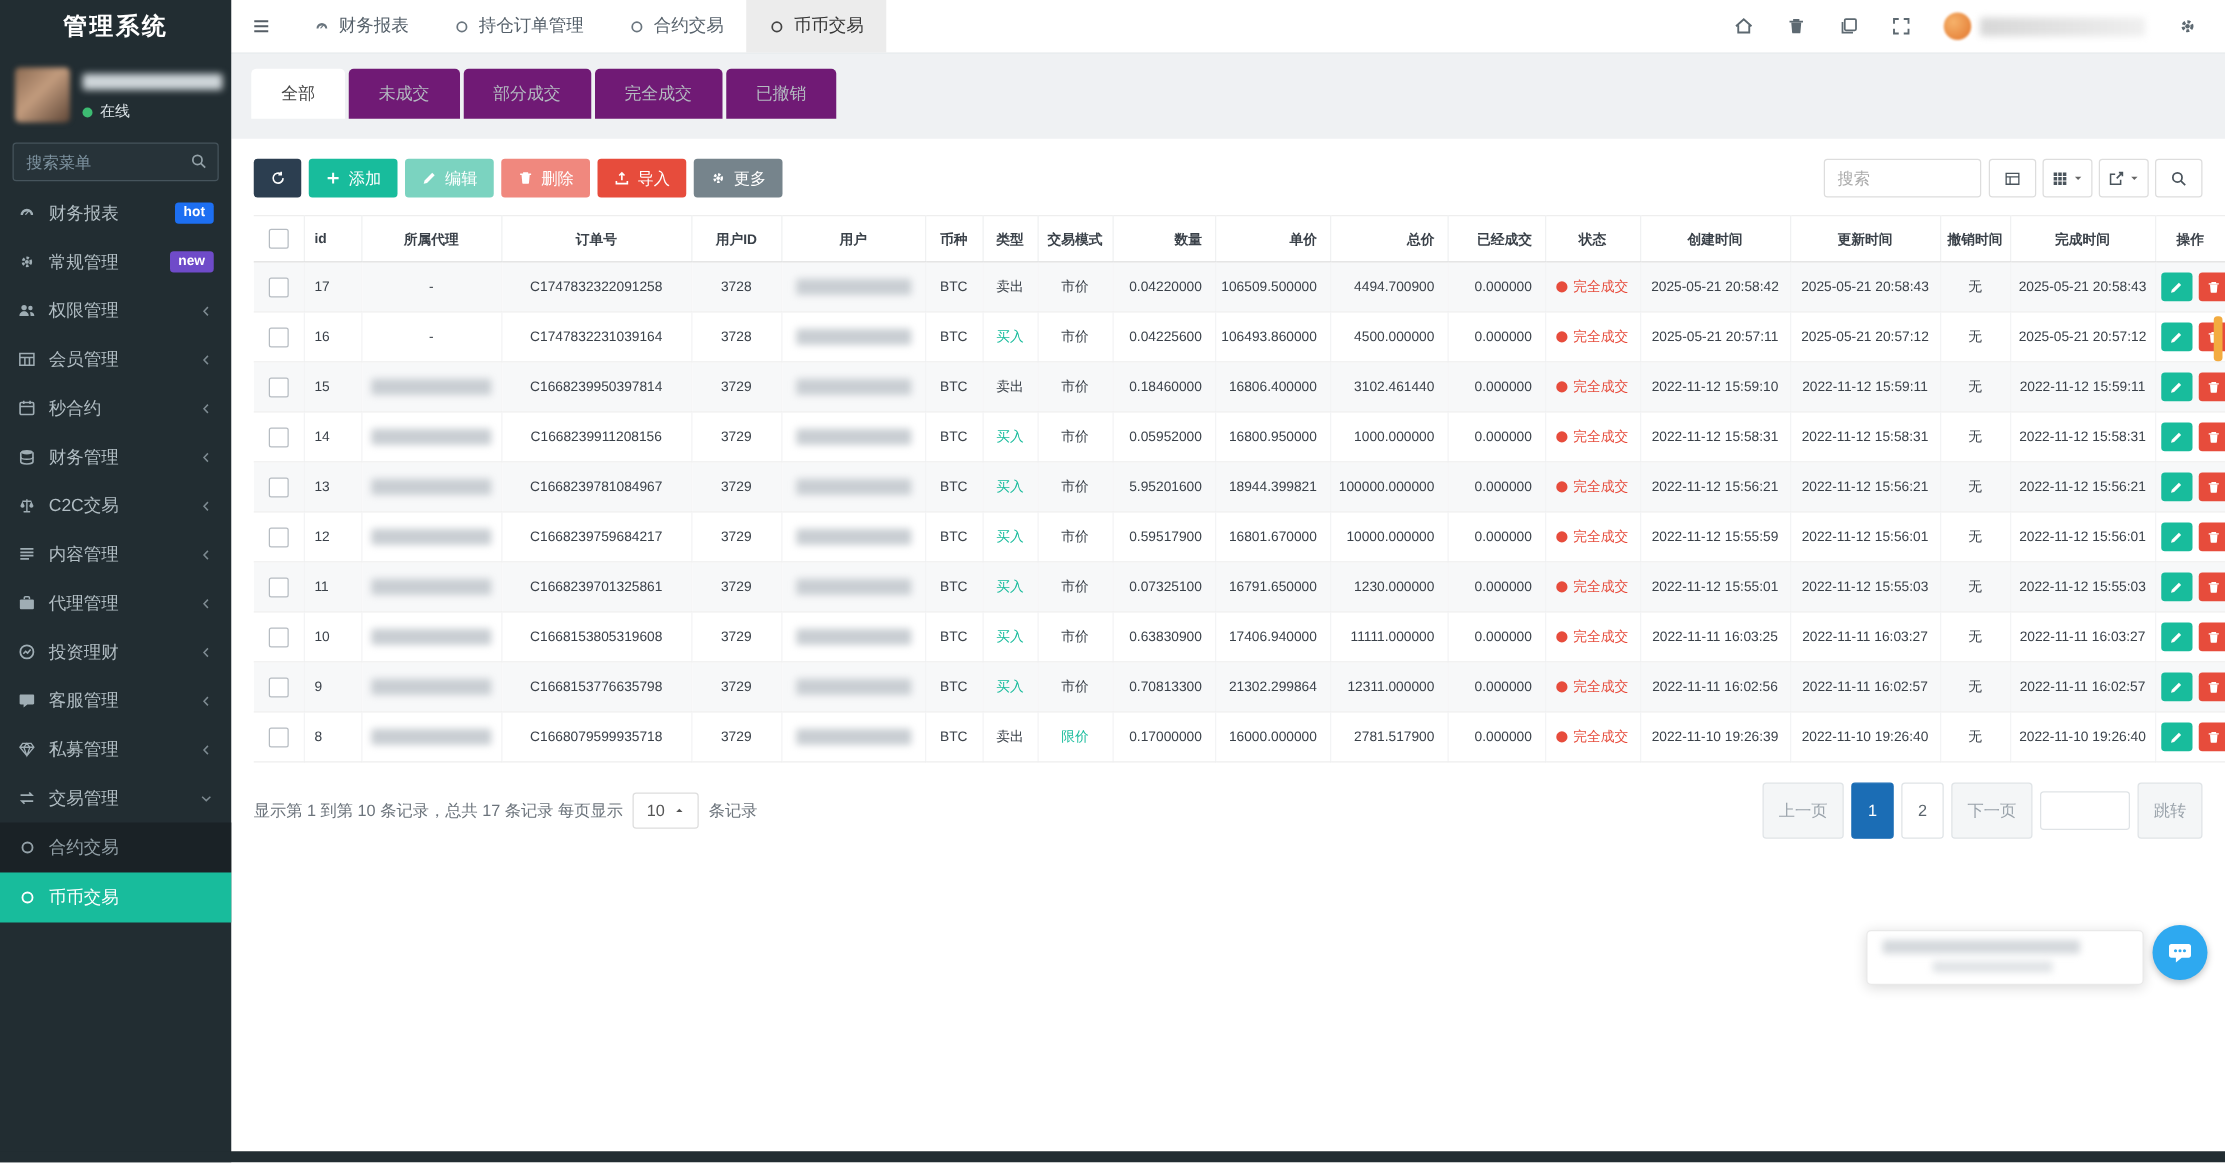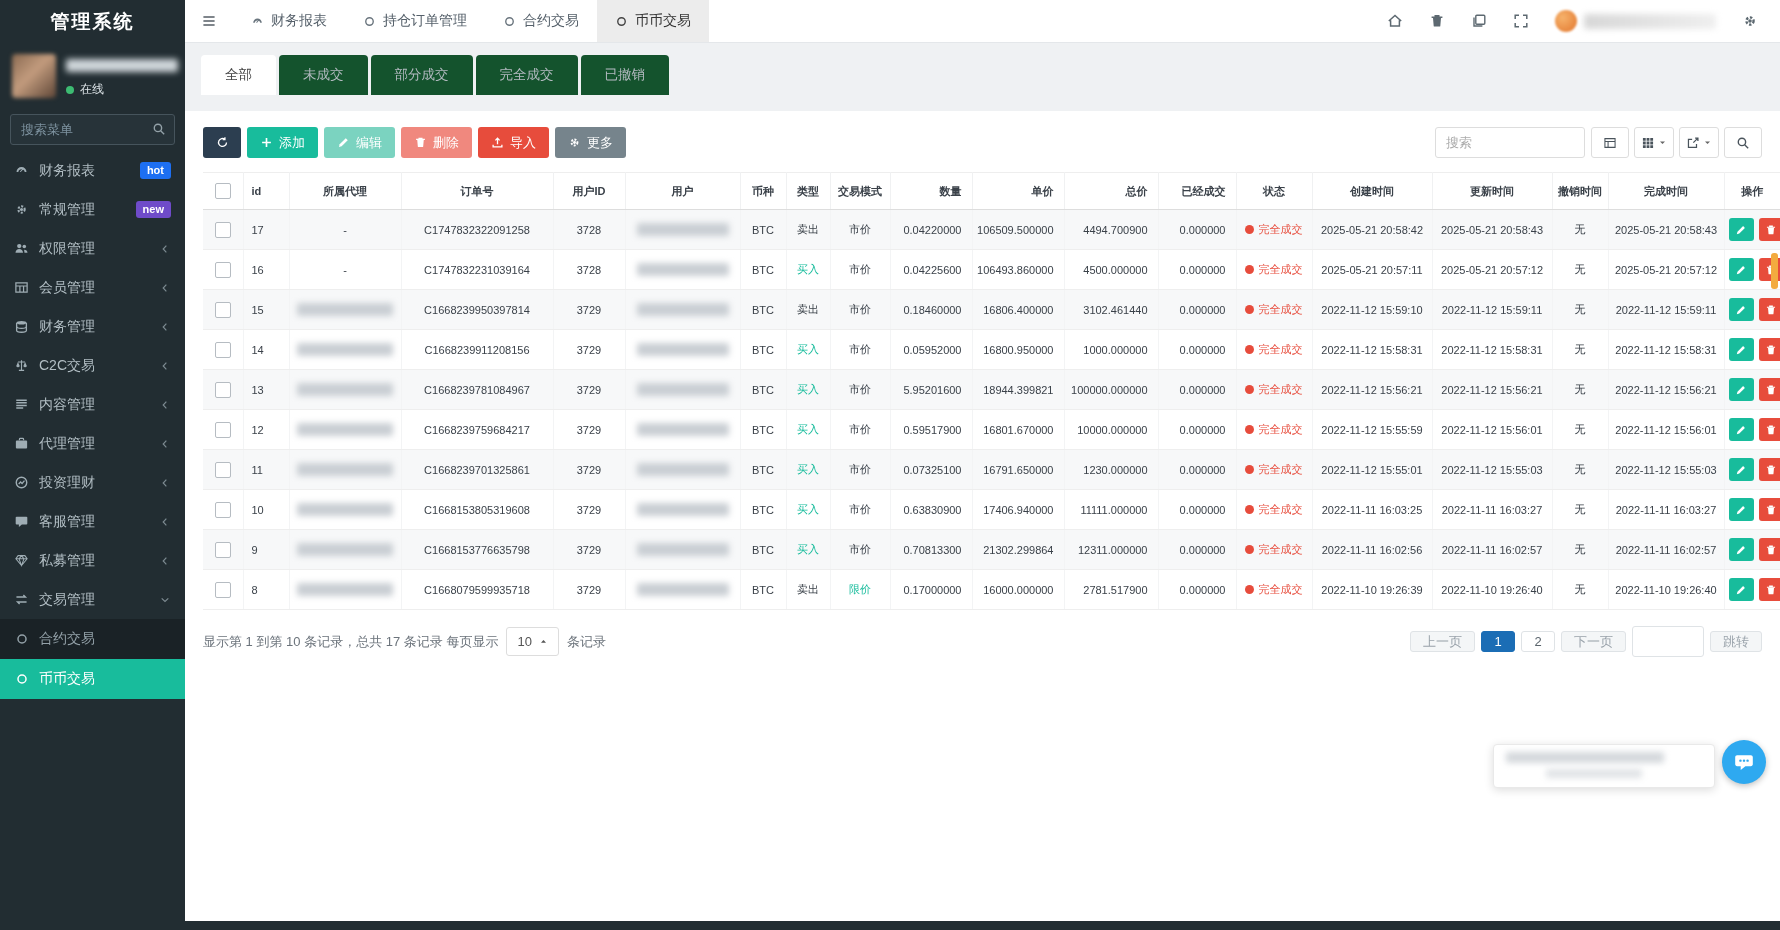--- a/index.html
+++ b/index.html
@@ -44,35 +44,35 @@
   .nav-tab.active .ic{color:#444;}
   .nav-right{margin-left:auto;display:flex;align-items:center;gap:26px;padding-right:22px;color:#5d6971;}
   .nav-ic-btn{display:flex;align-items:center;cursor:pointer;}
   .nav-ic-btn .ic{width:16px;height:16px;}
   .nav-user{display:flex;align-items:center;gap:7px;cursor:pointer;}
   .mini-avatar{width:22px;height:22px;border-radius:50%;background:radial-gradient(circle at 35% 35%,#f6b26b,#e2762d);filter:blur(1px);}
   .nav-name-blur{width:132px;height:15px;background:linear-gradient(90deg,#d7d7d7,#efefef);filter:blur(3px);border-radius:2px;}
   
   .main{position:absolute;left:185px;top:42px;right:0;bottom:9px;background:#fff;overflow:hidden;}
   .tabstrip{background:#eff1f3;padding:13px 16px 16px;display:flex;gap:3px;}
-  .ftab{padding:11px 24px;font-size:13.5px;color:#b3bac0;background:#14532d;border-radius:4px 4px 0 0;cursor:pointer;white-space:nowrap;}
+  .ftab{padding:11px 24px;font-size:13.5px;color:#b3bac0;background:#701a75;border-radius:4px 4px 0 0;cursor:pointer;white-space:nowrap;}
   .ftab.active{background:#fff;color:#444;}
   .panel{padding:16px 18px 0;}
   .toolbar{display:flex;align-items:center;}
   .tb-left{display:flex;align-items:center;gap:6px;}
   .btn{height:31px;display:inline-flex;align-items:center;gap:6px;padding:0 13px;border-radius:3px;color:#fff;font-size:13px;border:none;cursor:pointer;font-family:inherit;white-space:nowrap;}
   .btn .ic{width:13px;height:13px;}
   .btn.dark{background:#2c3e50;width:38px;justify-content:center;padding:0;}
   .btn.green{background:#18bc9c;}
   .btn.teal-light{background:#7bd3c0;}
   .btn.red-light{background:#f0887e;}
   .btn.red{background:#e74c3c;}
   .btn.gray{background:#76848c;}
   .toolbar-right{margin-left:auto;display:flex;align-items:center;gap:6px;}
-  .search-box input{width:150px;height:31px;box-sizing:border-box;border:1px solid #ddd;border-radius:3px;padding:0 10px;font-size:13px;color:#555;outline:none;font-family:inherit;}
+  .search-box input{width:126px;height:31px;box-sizing:border-box;border:1px solid #ddd;border-radius:3px;padding:0 10px;font-size:13px;color:#555;outline:none;font-family:inherit;}
   .search-box input::placeholder{color:#aaa;}
   .btn-group{display:flex;gap:5px;}
   .icon-btn{min-width:38px;height:31px;border:1px solid #ddd;background:#fff;border-radius:3px;display:inline-flex;align-items:center;justify-content:center;gap:3px;color:#4a545c;cursor:pointer;padding:0 6px;}
   .icon-btn .ic{width:14px;height:14px;}
   .icon-btn .caret{width:9px;height:9px;color:#666;}
   
   .table-wrap{margin-top:14px;}
   table{width:100%;border-collapse:collapse;table-layout:fixed;font-size:11px;color:#3a4149;}
   th{font-weight:bold;padding:10px 4px;border-top:1px solid #eee;border-bottom:1px solid #ddd;border-right:1px solid #f0f1f2;text-align:center;white-space:nowrap;overflow:hidden;}
   td{padding:8px 4px;border-bottom:1px solid #eee;border-right:1px solid #f3f4f5;text-align:center;white-space:nowrap;overflow:hidden;}
@@ -87,21 +87,21 @@
   .blur-bar{display:inline-block;height:13px;border-radius:2px;background:#c9ced3;filter:blur(3px);vertical-align:middle;}
   .op-btn{display:inline-flex;width:25px;height:23px;border-radius:3px;align-items:center;justify-content:center;color:#fff;border:none;cursor:pointer;}
   .op-btn .ic{width:12px;height:12px;}
   .op-btn.edit{background:#18bc9c;margin-right:5px;}
   .op-btn.del{background:#e74c3c;}
   
   .table-footer{display:flex;align-items:center;margin-top:16px;font-size:13px;color:#6b737b;}
   .page-size{display:inline-flex;align-items:center;gap:7px;border:1px solid #ddd;border-radius:3px;padding:6px 10px;margin:0 8px;background:#fff;color:#555;cursor:pointer;}
   .page-size .ic{width:9px;height:9px;color:#555;}
   .pagination{margin-left:auto;display:flex;align-items:center;gap:6px;}
-  .pg-btn{height:21px;padding:0 12px;border:1px solid #dfe3e6;background:#f4f6f7;color:#9aa3ab;border-radius:3px;display:inline-flex;align-items:center;justify-content:center;font-size:13px;cursor:pointer;box-sizing:border-box;}
+  .pg-btn{height:45px;padding:0 12px;border:1px solid #dfe3e6;background:#f4f6f7;color:#9aa3ab;border-radius:3px;display:inline-flex;align-items:center;justify-content:center;font-size:13px;cursor:pointer;box-sizing:border-box;}
   .pg-num{background:#fff;color:#5a646c;width:34px;padding:0;}
   .pg-num.active{background:#1b6db5;border-color:#1b6db5;color:#fff;}
   .jump-input{width:72px;height:31px;box-sizing:border-box;border:1px solid #dfe3e6;border-radius:3px;background:#fff;outline:none;}
   
   .scroll-thumb{position:absolute;right:2px;top:253px;width:7px;height:36px;background:#f3ab3f;border-radius:3px;z-index:9;cursor:pointer;}
   .bottom-strip{position:absolute;left:0;bottom:0;width:100%;height:9px;background:#222d32;z-index:6;}
   .chat-card{position:absolute;left:1493px;top:744px;width:222px;height:44px;background:#fff;border:1px solid #e9e9e9;border-radius:4px;
       box-shadow:0 2px 10px rgba(0,0,0,.14);padding:7px 12px;box-sizing:border-box;z-index:8;}
   .cc-line1{width:158px;height:11px;background:#d4d8dc;filter:blur(3px);border-radius:2px;}
   .cc-line2{width:96px;height:9px;background:#e0e3e6;filter:blur(3px);border-radius:2px;margin:6px 0 0 40px;}
@@ -158,20 +158,31 @@
         <span class="mi-label">权限管理</span>
         <svg class="ic chev" viewBox="0 0 16 16" fill="currentColor">
           <path d="M9.8 3.6L5.6 8l4.2 4.4" fill="none" stroke="currentColor" stroke-width="1.6"></path>
         </svg>
       </div>
       <div class="menu-item">
         <svg class="ic mi" viewBox="0 0 16 16" fill="currentColor">
           <path d="M2 3h12v10H2zM2 6.4h12M6.3 6.4V13M10.2 6.4V13" fill="none" stroke="currentColor" stroke-width="1.3"></path>
         </svg>
         <span class="mi-label">会员管理</span>
+        <svg class="ic chev" viewBox="0 0 16 16" fill="currentColor">
+          <path d="M9.8 3.6L5.6 8l4.2 4.4" fill="none" stroke="currentColor" stroke-width="1.6"></path>
+        </svg>
+      </div>
+      <div class="menu-item">
+        <svg class="ic mi" viewBox="0 0 16 16" fill="currentColor">
+          <rect x="2.2" y="3.2" width="11.6" height="10.2" rx="1" fill="none" stroke="currentColor" stroke-width="1.4"></rect>
+          <path d="M2.2 6.6h11.6" stroke="currentColor" stroke-width="1.4"></path>
+          <path d="M5.3 1.8v2.6M10.7 1.8v2.6" stroke="currentColor" stroke-width="1.4"></path>
+        </svg>
+        <span class="mi-label">秒合约</span>
         <svg class="ic chev" viewBox="0 0 16 16" fill="currentColor">
           <path d="M9.8 3.6L5.6 8l4.2 4.4" fill="none" stroke="currentColor" stroke-width="1.6"></path>
         </svg>
       </div>
       <div class="menu-item">
         <svg class="ic mi" viewBox="0 0 16 16" fill="currentColor">
           <ellipse cx="8" cy="4" rx="5.2" ry="1.9"></ellipse>
           <path d="M2.8 4v8.2c0 1 2.3 1.9 5.2 1.9s5.2-.9 5.2-1.9V4" fill="none" stroke="currentColor" stroke-width="1.4"></path>
           <path d="M2.8 8.1c0 1 2.3 1.9 5.2 1.9s5.2-.9 5.2-1.9" fill="none" stroke="currentColor" stroke-width="1.2"></path>
         </svg>

